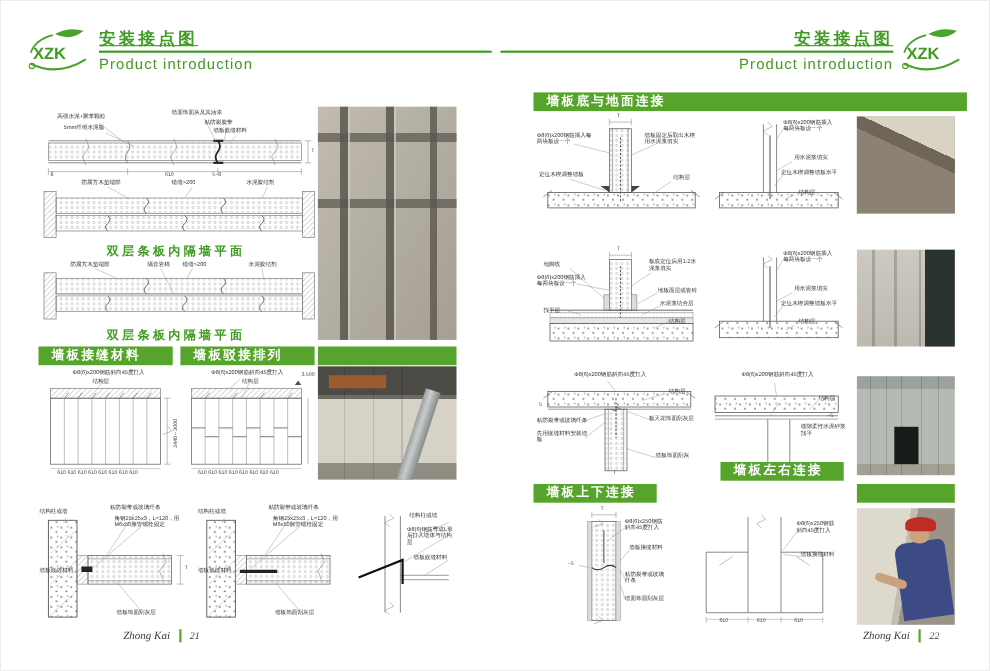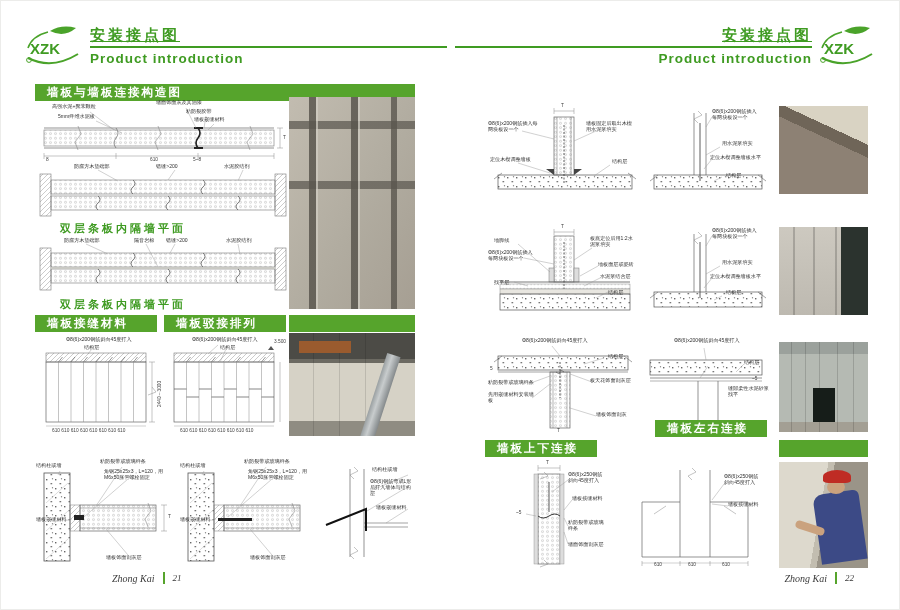--- a/index.html
+++ b/index.html
@@ -1,27 +1,27 @@
 <!DOCTYPE html>
 <html><head>
 <meta charset="utf-8">
 <style>
   html,body{margin:0;padding:0;background:#fff;}
   #stage{position:relative;width:900px;height:610px;background:#fff;overflow:hidden;
          font-family:"Liberation Sans",sans-serif;box-shadow:inset 0 0 0 1px #ececea;}
   .abs{position:absolute;}
   
   .pgtitle{font-size:15px;font-weight:bold;color:var(--g2);letter-spacing:3px;text-decoration:underline;}
-  .pgsub{font-size:13.5px;font-weight:bold;color:var(--g2);letter-spacing:1px;}
+  .pgsub{font-size:13.5px;font-weight:normal;color:var(--g2);letter-spacing:1px;}
   .hline{height:2px;background:var(--g2);}
   
   .bar{background:var(--g1);color:#fff;font-weight:bold;font-size:11.5px;line-height:17px;
        letter-spacing:2px;padding-left:12px;height:17px;white-space:nowrap;overflow:hidden;}
   .bar.blank{padding:0;}
-  .caption{color:var(--g2);font-weight:bold;font-size:11px;letter-spacing:3px;text-align:left;}
+  .caption{color:var(--g2);font-weight:bold;font-size:11px;letter-spacing:3px;text-align:center;}
   
   .lbl{position:absolute;font-size:6px;color:#333;line-height:1.15;white-space:nowrap;
        transform:scale(.85);transform-origin:0 0;}
   .lblw{white-space:normal;}
   .dim{position:absolute;font-size:6px;color:#444;transform:scale(.8);transform-origin:0 0;white-space:nowrap;}
   .vdim{position:absolute;font-size:6px;color:#444;transform:rotate(-90deg) scale(.8);transform-origin:0 0;white-space:nowrap;}
   .diag{position:absolute;}
   .diag svg{position:absolute;left:0;top:0;}
   
   .photo{position:absolute;overflow:hidden;}
@@ -71,21 +71,20 @@
   <div class="abs hline" style="left:455px;top:46px;width:357px"></div>
   <div class="abs pgsub" style="left:560px;top:51px;width:252px;text-align:right">Product introduction</div>
   <svg class="abs" style="left:816px;top:24px" width="64" height="44" viewBox="0 0 64 44">
     <path d="M28,7 q12,-7 26,-3 q-12,10 -26,3 z" fill="#4aa32a"></path>
     <path d="M26,8 q-16,4 -20,16" stroke="#4aa32a" stroke-width="1.6" fill="none"></path>
     <path d="M6,34 q24,12 50,-4" stroke="#4aa32a" stroke-width="2" fill="none"></path>
     <circle cx="7" cy="36" r="2.4" fill="none" stroke="#4aa32a" stroke-width="1"></circle>
     <text x="8" y="30" font-size="15" font-weight="bold" fill="#3f9b22" font-family="Liberation Sans, sans-serif">XZK</text>
   </svg>
 
-  <div class="abs bar" style="left:35px;top:84px;width:368px">墙板与墙板连接构造图</div>
 
   <div class="diag" style="left:38px;top:100px;width:250px;height:62px">
     <svg width="250" height="62" viewBox="0 0 250 62">
       <rect x="6" y="30" width="230" height="16" fill="url(#pd)" stroke="#777" stroke-width="0.6"></rect>
       <line x1="6" y1="28" x2="236" y2="28" stroke="#666" stroke-width="0.7"></line>
       <line x1="6" y1="48" x2="236" y2="48" stroke="#666" stroke-width="0.7"></line>
       <path d="M78,28 q4,5 0,10 q-4,5 0,10" fill="none" stroke="#666" stroke-width="0.7"></path>
       <path d="M160,28 q4,5 0,10 q-4,5 0,10" fill="none" stroke="#222" stroke-width="1.6"></path>
       <rect x="156" y="27" width="9" height="2" fill="#222"></rect>
         <rect x="156" y="47" width="9" height="2" fill="#222"></rect>
@@ -242,20 +241,21 @@
       <path d="M34,6 l4,4 l-8,4 l4,4 M34,86 l4,4 l-8,4 l4,4" fill="none" stroke="#888" stroke-width="0.5"></path>
       <path d="M44,62 h44 M44,66 h44" stroke="#666" stroke-width="0.6"></path>
       <path d="M6,64 L46,48 L46,70" fill="none" stroke="#111" stroke-width="2"></path>
       <path d="M88,14 L50,30 M84,28 L47,50 M88,48 L66,62" stroke="#999" stroke-width="0.45"></path>
     </svg>
     <span class="lbl" style="left:52px;top:6px">结构柱或墙</span>
     <span class="lbl lblw" style="left:50px;top:18px;width:52px">Φ8(6)钢筋弯成L形后打入墙体与结构层</span>
     <span class="lbl" style="left:56px;top:44px">墙板嵌缝材料</span>
   </div>
 
+  <div class="abs bar" style="left:485px;top:84px;width:382px">墙板底与地面连接</div>
 
   <div class="diag" style="left:488px;top:103px;width:155px;height:97px">
     <svg width="155" height="97" viewBox="0 0 155 97">
       <path d="M66,8 h20 M66,5 v6 M86,5 v6" stroke="#888" stroke-width="0.5"></path>
       <rect x="66" y="14" width="20" height="58" fill="url(#pd)" stroke="#666" stroke-width="0.7"></rect>
       <line x1="69" y1="14" x2="69" y2="72" stroke="#666" stroke-width="0.5"></line>
       <line x1="83" y1="14" x2="83" y2="72" stroke="#666" stroke-width="0.5"></line>
       <line x1="76" y1="22" x2="76" y2="80" stroke="#333" stroke-width="0.8" stroke-dasharray="2,1.5"></line>
       <path d="M58,66 l8,6 v-6 z M94,66 l-8,6 v-6 z" fill="#444"></path>
       <rect x="10" y="72" width="134" height="14" fill="url(#ps)" stroke="#555" stroke-width="0.7"></rect>

